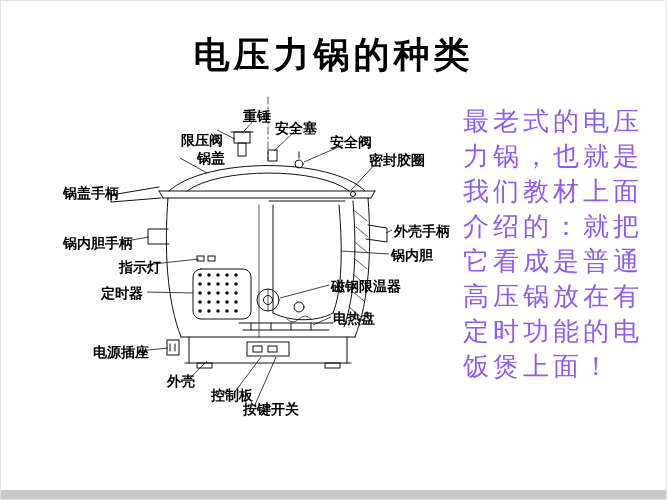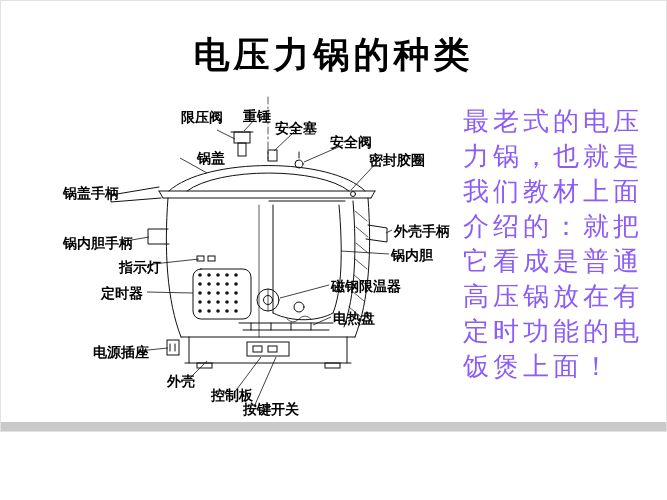--- a/index.html
+++ b/index.html
@@ -1,17 +1,17 @@
 <!DOCTYPE html>
 <html><head>
 <meta charset="utf-8">
 <style>
   html,body{margin:0;padding:0;background:#fff;}
   .slide{
-    position:relative; width:667px; height:432px; background:#fff;
+    position:relative; width:667px; height:500px; background:#fff;
     overflow:hidden; border:1px solid #e2e2e2; box-sizing:border-box;
     font-family:"Liberation Sans", sans-serif;
   }
   .title{
     position:absolute; top:30px; left:0; right:0; text-align:center;
     font-size:36px; font-weight:bold; color:#000; letter-spacing:4px;
     font-family:"Liberation Sans", sans-serif;
   }
   .diagram-svg{ position:absolute; left:0; top:0; }
   .dlabel{
@@ -168,21 +168,21 @@
       <line x1="328" y1="284" x2="279" y2="297"></line>
       <line x1="146" y1="291" x2="192" y2="292"></line>
       <line x1="330" y1="316" x2="312" y2="324"></line>
       <line x1="137" y1="350" x2="167" y2="347"></line>
       <line x1="188" y1="378" x2="206" y2="360"></line>
       <line x1="233" y1="392" x2="260" y2="356"></line>
       <line x1="253" y1="406" x2="275" y2="356"></line>
     </g>
   </svg>
 
-  <div class="dlabel" style="left:180px; top:108px;">限压阀</div>
+  <div class="dlabel" style="left:180px; top:131px;">限压阀</div>
   <div class="dlabel" style="left:242px; top:107px;">重锤</div>
   <div class="dlabel" style="left:274px; top:119px;">安全塞</div>
   <div class="dlabel" style="left:329px; top:133px;">安全阀</div>
   <div class="dlabel" style="left:368px; top:151px;">密封胶圈</div>
   <div class="dlabel" style="left:154px; top:149px;margin-left:42px;">锅盖</div>
   <div class="dlabel" style="left:62px; top:184px;">锅盖手柄</div>
   <div class="dlabel" style="left:393px; top:222px;">外壳手柄</div>
   <div class="dlabel" style="left:62px; top:234px;">锅内胆手柄</div>
   <div class="dlabel" style="left:390px; top:246px;">锅内胆</div>
   <div class="dlabel" style="left:118px; top:258px;">指示灯</div>

